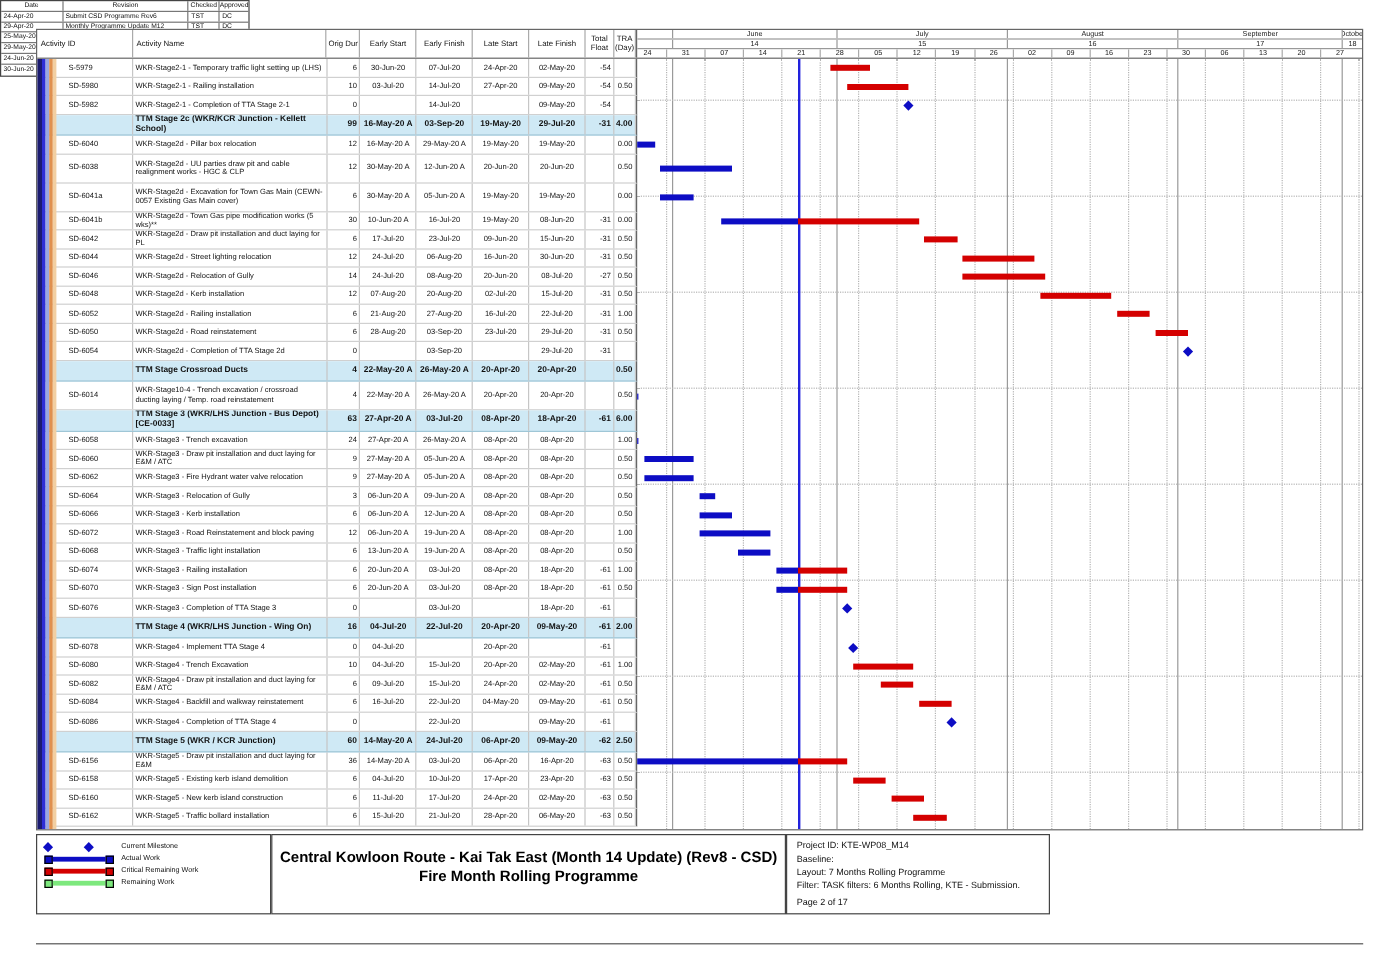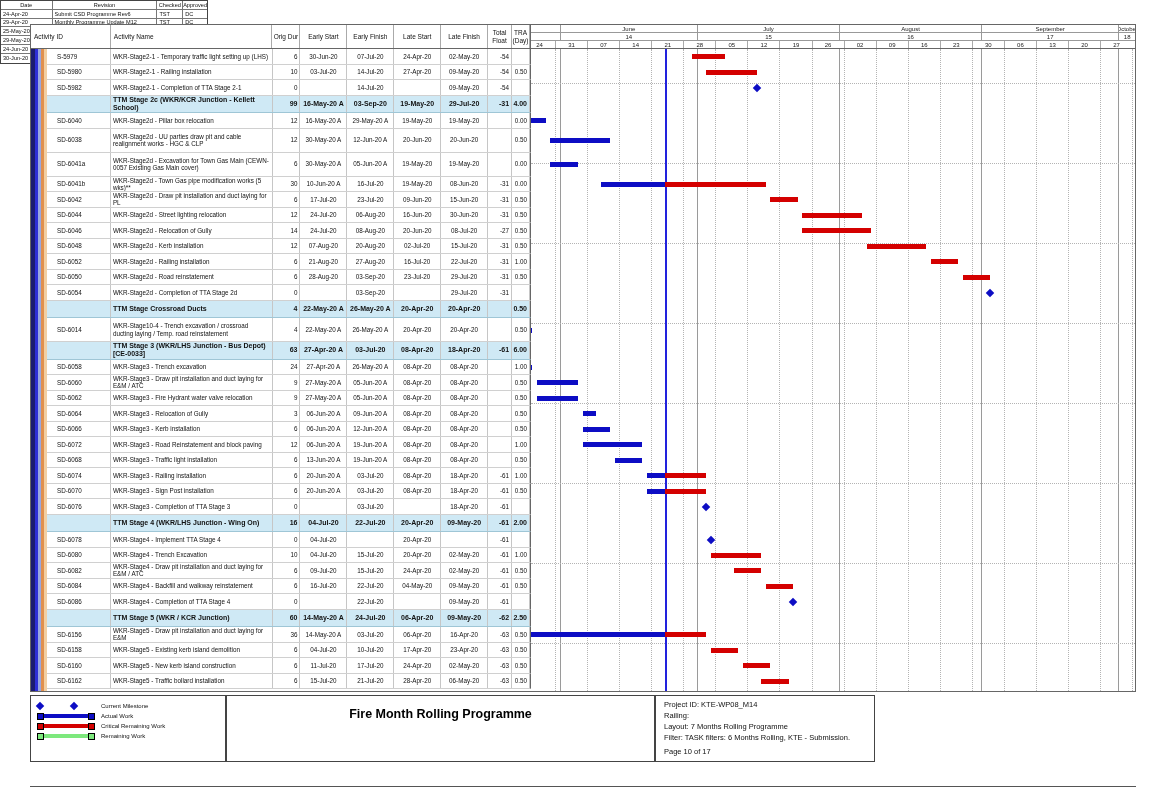--- a/index.html
+++ b/index.html
@@ -824,29 +824,30 @@
           <div class="cap"></div>
           <div class="mid"></div>
           <div class="cap"></div>
         </div>
         <div class="lbl">Remaining Work</div>
       </div>
     </div>
 </div>
 
 <div class="fbox titlebox">
+  <div class="title1">Central Kowloon Route - Kai Tak East (Month 14 Update) (Rev8 - CSD)</div>
   <div class="title2">Fire Month Rolling Programme</div>
 </div>
 
 <div class="fbox infobox">
   <div class="il">Project ID: KTE-WP08_M14</div>
-  <div class="il">Railing:</div>
+  <div class="il">Baseline:</div>
   <div class="il">Layout: 7 Months Rolling Programme</div>
   <div class="il">Filter: TASK filters: 6 Months Rolling, KTE - Submission.</div>
-  <div class="il pg">Page 10 of 17</div>
+  <div class="il pg">Page 2 of 17</div>
 </div>
 
 <div class="revbox" id="revbox">
     <div class="revrow head">
       <div class="rc0">Date</div>
       <div class="rc1">Revision</div>
       <div class="rc2">Checked</div>
       <div class="rc3">Approved</div>
     </div>
     <div class="revrow">

